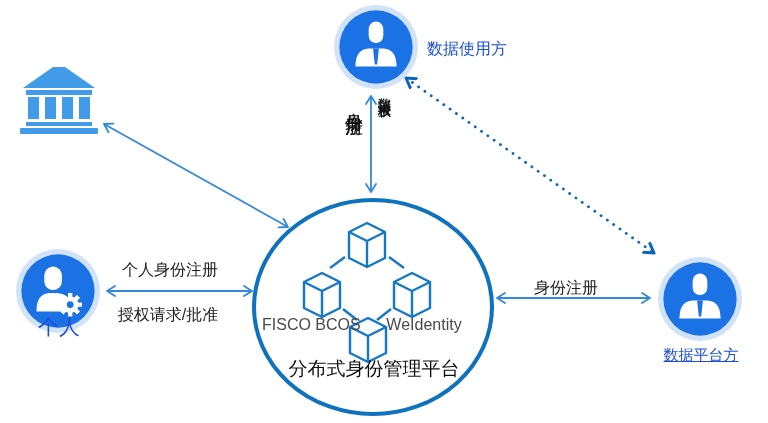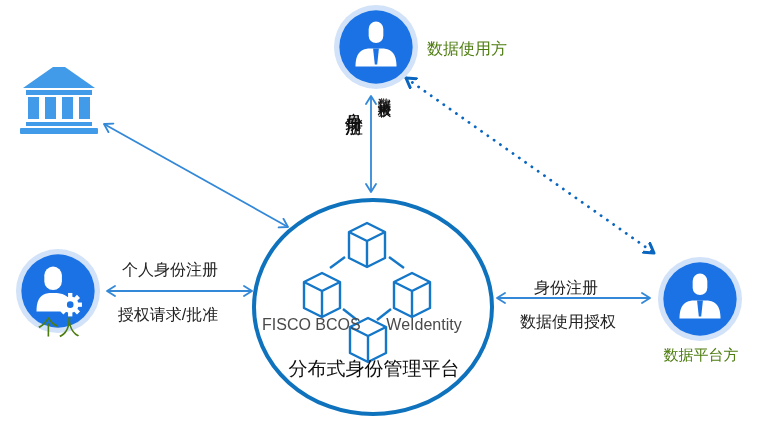--- a/index.html
+++ b/index.html
@@ -2,21 +2,21 @@
 <html><head>
 <meta charset="utf-8">
 <style>
   html,body{margin:0;padding:0;background:#fff;}
   #canvas{
     position:relative;width:768px;height:423px;background:#ffffff;overflow:hidden;
     font-family:"Liberation Sans","DejaVu Sans",sans-serif;
   }
   .abs{position:absolute;}
   svg{display:block;}
-  .node-label{color:#4d7c0f;text-align:center;white-space:nowrap;}
+  .node-label{color:#1d4ed8;text-align:center;white-space:nowrap;}
   .edge-label{color:#222;text-align:center;white-space:nowrap;}
   .vert{writing-mode:vertical-rl;text-orientation:upright;white-space:nowrap;color:#111;}
   .tech-label{color:#4a4a4a;font-size:16px;text-align:center;white-space:nowrap;}
   .platform-title{color:#0d0d0d;font-size:19px;font-weight:normal;text-align:center;white-space:nowrap;}
 </style>
 </head>
 <body>
 
 <div id="canvas">
 
@@ -107,28 +107,27 @@
   </svg>
   <div class="abs node-label" style="left:18px;top:313px;width:82px;font-size:21px;">个人</div>
 
   <svg class="abs" style="left:657px;top:256px" width="86" height="86" viewBox="0 0 88 88">
     <circle cx="44" cy="44" r="43" fill="#d2e2f8"></circle>
     <circle cx="44" cy="44" r="37.5" fill="#1a72e4"></circle>
     <rect x="36.5" y="18" width="15" height="22" rx="7.5" fill="#ffffff"></rect>
     <path d="M23,64 C23,50 29,46.5 36,45.5 L52,45.5 C59,46.5 65,50 65,64 Z" fill="#ffffff"></path>
     <path d="M41,45.5 L47,45.5 L45.2,62 L42.8,62 Z" fill="#1a72e4"></path>
   </svg>
-  <div class="abs node-label" style="left:654px;top:346px;width:94px;font-size:15px;">数据平台方</div>
+  <div class="abs node-label" style="left:654px;top:346px;width:94px;font-size:15px;text-decoration:underline;">数据平台方</div>
 
   <div class="abs tech-label" style="left:262px;top:316px;width:90px;">FISCO BCOS</div>
   <div class="abs tech-label" style="left:384px;top:316px;width:80px;">WeIdentity</div>
   <div class="abs platform-title" style="left:278px;top:356px;width:192px;">分布式身份管理平台</div>
 
   <div class="abs edge-label" style="left:112px;top:260px;width:116px;font-size:16px;">个人身份注册</div>
   <div class="abs edge-label" style="left:108px;top:305px;width:120px;font-size:16px;">授权请求/批准</div>
 
   <div class="abs vert" style="left:342px;top:98px;font-size:18px;letter-spacing:2px;">身份注册</div>
   <div class="abs vert" style="left:375px;top:87px;font-size:13.5px;letter-spacing:1.5px;">数据请求授权</div>
 
   <div class="abs edge-label" style="left:518px;top:278px;width:96px;font-size:16px;">身份注册</div>
-  <div class="abs edge-label" style="left:512px;top:312px;width:112px;font-size:16px;">数据使用授权</div>
 
 </div>
 
 </body></html>

